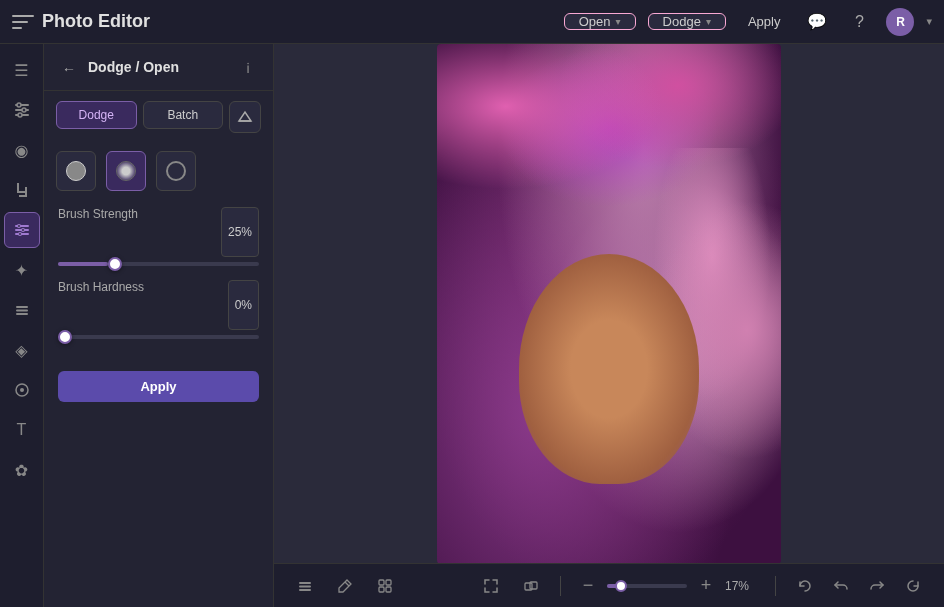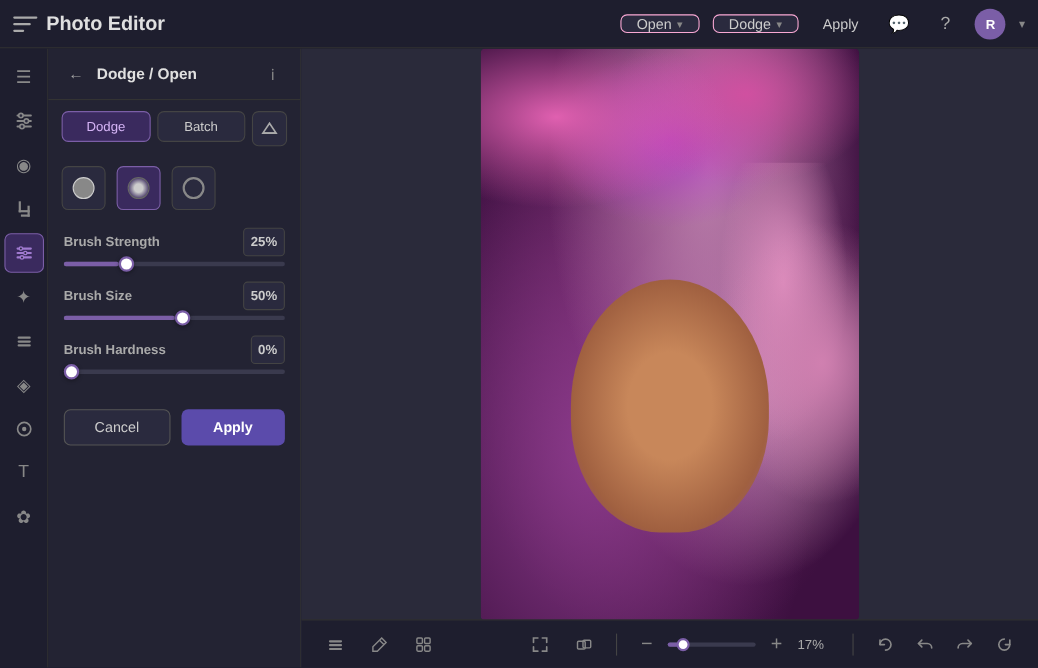--- a/index.html
+++ b/index.html
@@ -269,35 +269,34 @@
     
     .slider-section {
       padding: 8px 14px;
     }
     .slider-row {
       margin-bottom: 14px;
     }
     .slider-label-row {
       display: flex;
       justify-content: space-between;
-      align-items: center;
+      align-items: flex-start;
       margin-bottom: 5px;
-      font-weight: bold;
     }
     .slider-label {
       font-size: 12px;
       color: #aaa;
     }
     .slider-value {
       font-size: 12px;
       color: #ccc;
       background: #2a2a3e;
       border: 1px solid #444;
       border-radius: 4px;
-      padding: 5px 6px;
+      padding: 17px 6px;
     }
     .slider-track {
       width: 100%;
       height: 4px;
       background: #3a3a4e;
       border-radius: 2px;
       position: relative;
       cursor: pointer;
     }
     .slider-fill {
@@ -614,45 +613,34 @@
         <div class="slider-label-row">
           <span class="slider-label">Brush Strength</span>
           <span class="slider-value">25%</span>
         </div>
         <div class="slider-track">
           <div class="slider-fill" style="width: 25%"></div>
           <div class="slider-thumb" style="left: 25%"></div>
         </div>
       </div>
 
-      <div class="slider-row">
-        <div class="slider-label-row">
-          <span class="slider-label">Brush Size</span>
-          <span class="slider-value">50%</span>
-        </div>
-        <div class="slider-track">
-          <div class="slider-fill" style="width: 50%"></div>
-          <div class="slider-thumb" style="left: 50%"></div>
-        </div>
-      </div>
 
       <div class="slider-row">
         <div class="slider-label-row">
           <span class="slider-label">Brush Hardness</span>
           <span class="slider-value">0%</span>
         </div>
         <div class="slider-track">
           <div class="slider-fill" style="width: 0%"></div>
           <div class="slider-thumb" style="left: 0%"></div>
         </div>
       </div>
     </div>
 
     <div class="panel-actions">
-      <button class="btn-cancel">Cancel</button>
       <button class="btn-apply">Apply</button>
     </div>
   </div>
 
   <div class="canvas-area">
     <div class="canvas-viewport">
       <div class="photo-placeholder">
         <div class="photo-flowers-top"></div>
         <div class="photo-flowers-right"></div>
         <div class="photo-face"></div>

